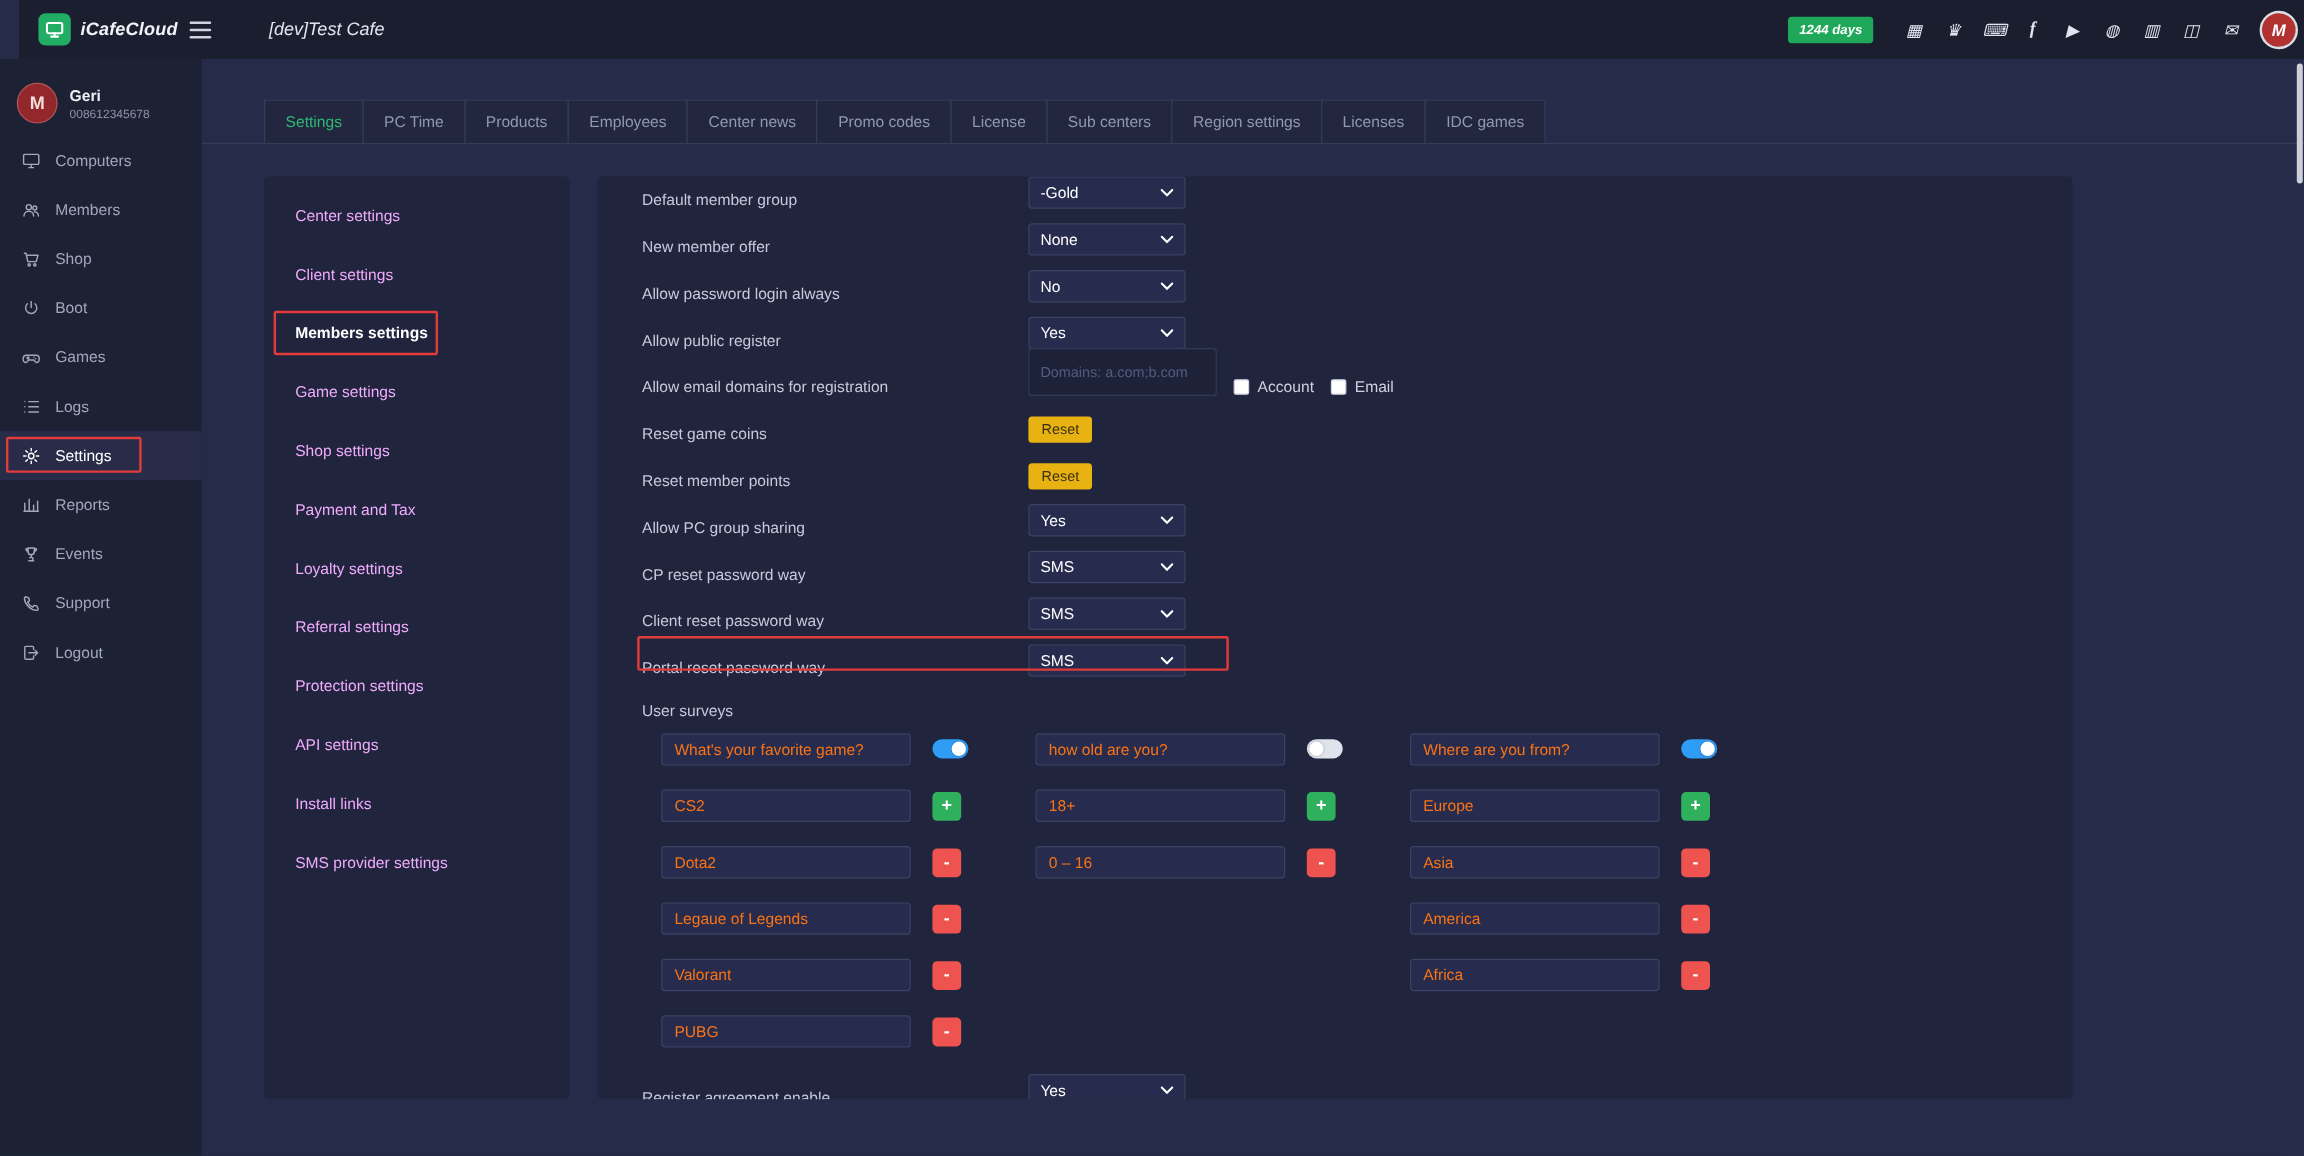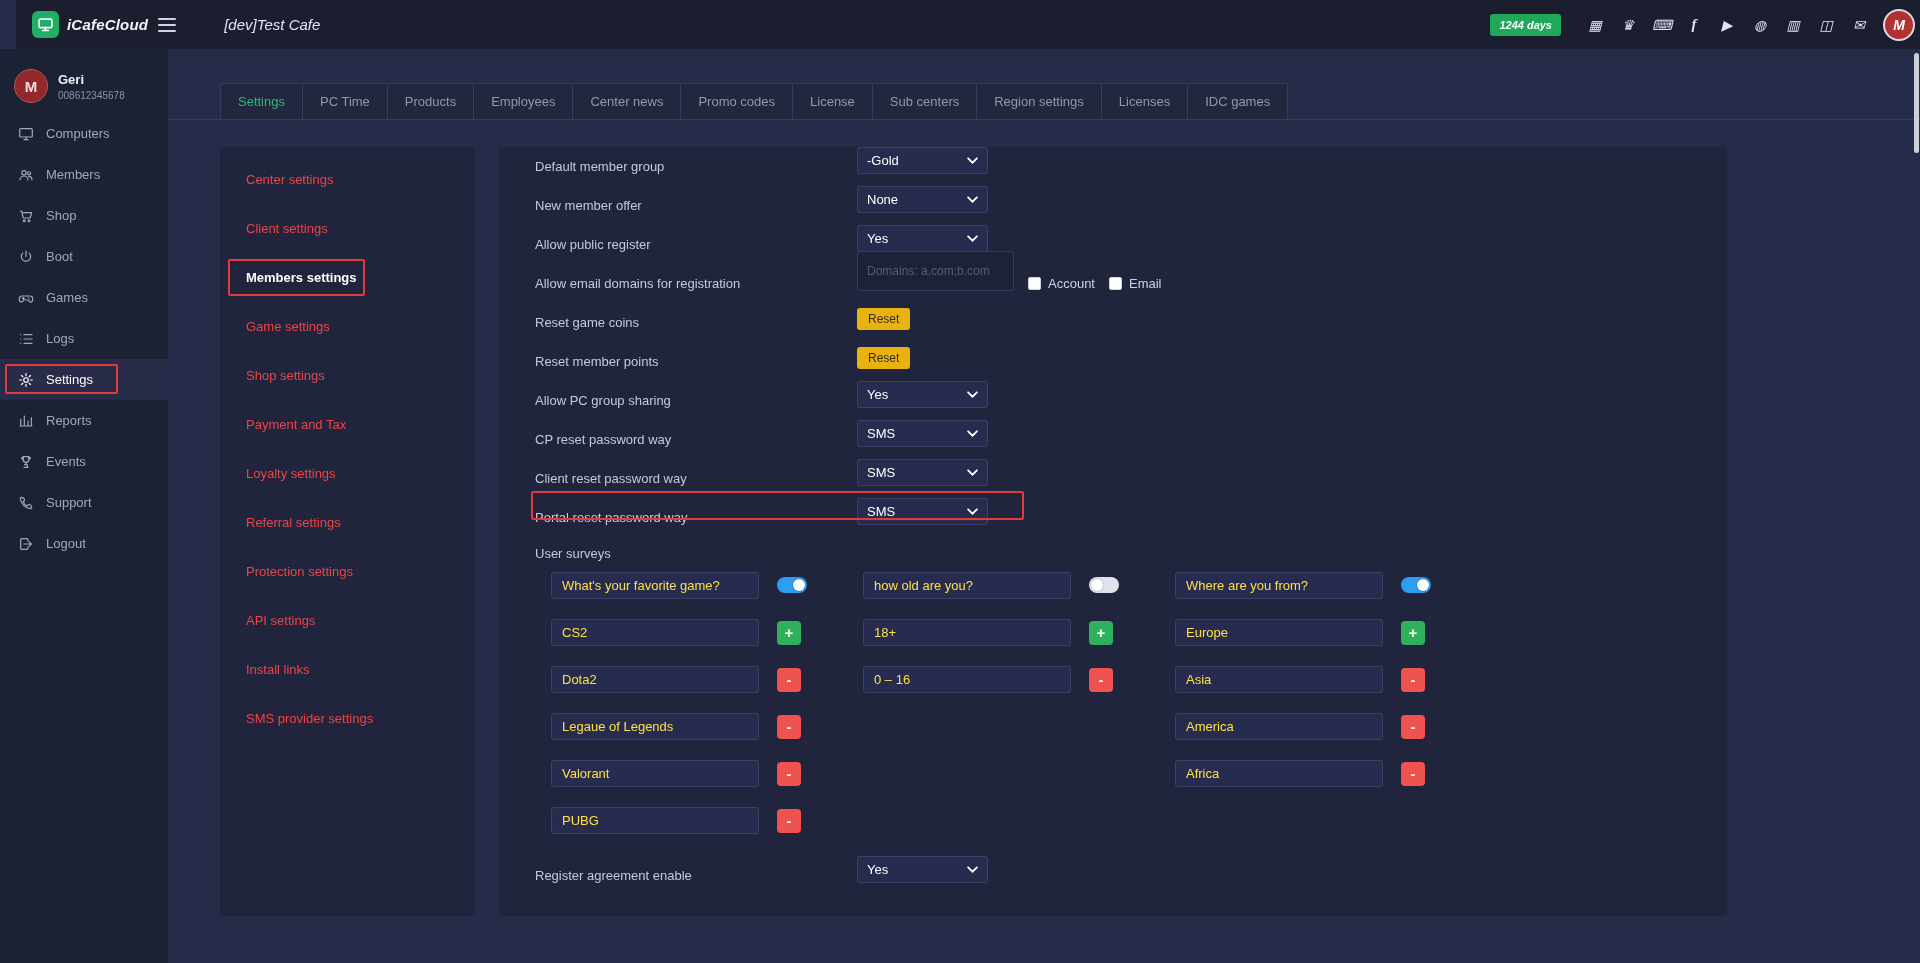--- a/index.html
+++ b/index.html
@@ -53,21 +53,21 @@
   .tabbar { display:flex; align-items:flex-end; padding-left:52px; margin-top:34px;
     border-bottom:1px solid #363c5a; }
   .tab { height:36px; padding:0 17px; display:flex; align-items:center; font-size:13px; color:#9298ae;
     background:#22263f; border:1px solid #363c5a; border-bottom:none; margin-right:-1px; cursor:pointer; white-space:nowrap; }
   .tab.active span { color:#2eb873; }
 
   .panels { display:flex; margin:27px 0 0 52px; gap:23px; }
 
   .settings-nav { width:255px; height:769px; background:#20243d; border-radius:4px; padding-top:8px; }
   .snav-item { position:relative; height:49px; display:flex; align-items:center; padding-left:26px;
-    font-size:13px; color:#ef4444; cursor:pointer; }
+    font-size:13px; color:#f0abfc; cursor:pointer; }
   .snav-item.active { color:#fff; font-weight:bold; }
   .snav-item .red-box { display:none; }
   .snav-item.active .red-box { display:block; left:8px; top:6px; width:137px; height:37px; }
 
   .form-panel { width:1229px; height:769px; background:#20243d; border-radius:4px;
     padding-left:37px; overflow:hidden; position:relative; }
   .form-row { display:flex; align-items:flex-end; height:39px; position:relative; }
   .form-row.first { margin-top:-12px; }
   .form-label { width:322px; font-size:13px; color:#c6cadb; flex:none; }
 
@@ -87,21 +87,21 @@
     border:none; border-radius:3px; cursor:pointer; font-family:inherit; }
 
   .portal-box { left:-4px; top:5px; width:493px; height:29px; }
 
   .surveys-label-row { height:36px; }
   .surveys { display:flex; margin-left:16px; }
   .survey-col { width:312px; }
   .survey-row { height:48px; display:flex; align-items:center; gap:18px; }
   .answers .survey-row { height:47px; }
   .survey-input { width:208px; height:27px; background:#272c4e; border:1px solid #3c4263; border-radius:3px;
-    padding:0 10px; font-size:13px; color:#fde047; display:flex; align-items:center; cursor:text; }
+    padding:0 10px; font-size:13px; color:#f97316; display:flex; align-items:center; cursor:text; }
   .toggle { width:30px; height:16px; border-radius:9px; position:relative; cursor:pointer; flex:none; }
   .toggle.on { background:#2f9df5; }
   .toggle.off { background:#dfe3ec; }
   .knob { position:absolute; top:2px; width:12px; height:12px; border-radius:50%; background:#fff;
     box-shadow:0 0 2px rgba(0,0,0,.35); }
   .toggle.on .knob { right:2px; }
   .toggle.off .knob { left:2px; }
   .btn-sq { width:24px; height:24px; border:none; border-radius:4px; color:#fff; font-size:15px; font-weight:bold;
     display:flex; align-items:center; justify-content:center; cursor:pointer; font-family:inherit; }
   .survey-row.add .btn-sq { background:#2fb05d; }
@@ -370,20 +370,29 @@
       <div class="form-row">
         <div class="form-label">New member offer</div>
         <div class="select">
           <span>None</span>
           <svg class="chev" viewBox="0 0 10 6" width="11" height="7">
               <path d="M1 1l4 4 4-4" stroke="#fff" stroke-width="1.6" fill="none" stroke-linecap="round"></path>
             </svg>
         </div>
       </div>
 
+      <div class="form-row">
+        <div class="form-label">Allow password login always</div>
+        <div class="select">
+          <span>No</span>
+          <svg class="chev" viewBox="0 0 10 6" width="11" height="7">
+              <path d="M1 1l4 4 4-4" stroke="#fff" stroke-width="1.6" fill="none" stroke-linecap="round"></path>
+            </svg>
+        </div>
+      </div>
 
       <div class="form-row">
         <div class="form-label">Allow public register</div>
         <div class="select">
           <span>Yes</span>
           <svg class="chev" viewBox="0 0 10 6" width="11" height="7">
               <path d="M1 1l4 4 4-4" stroke="#fff" stroke-width="1.6" fill="none" stroke-linecap="round"></path>
             </svg>
         </div>
       </div>

